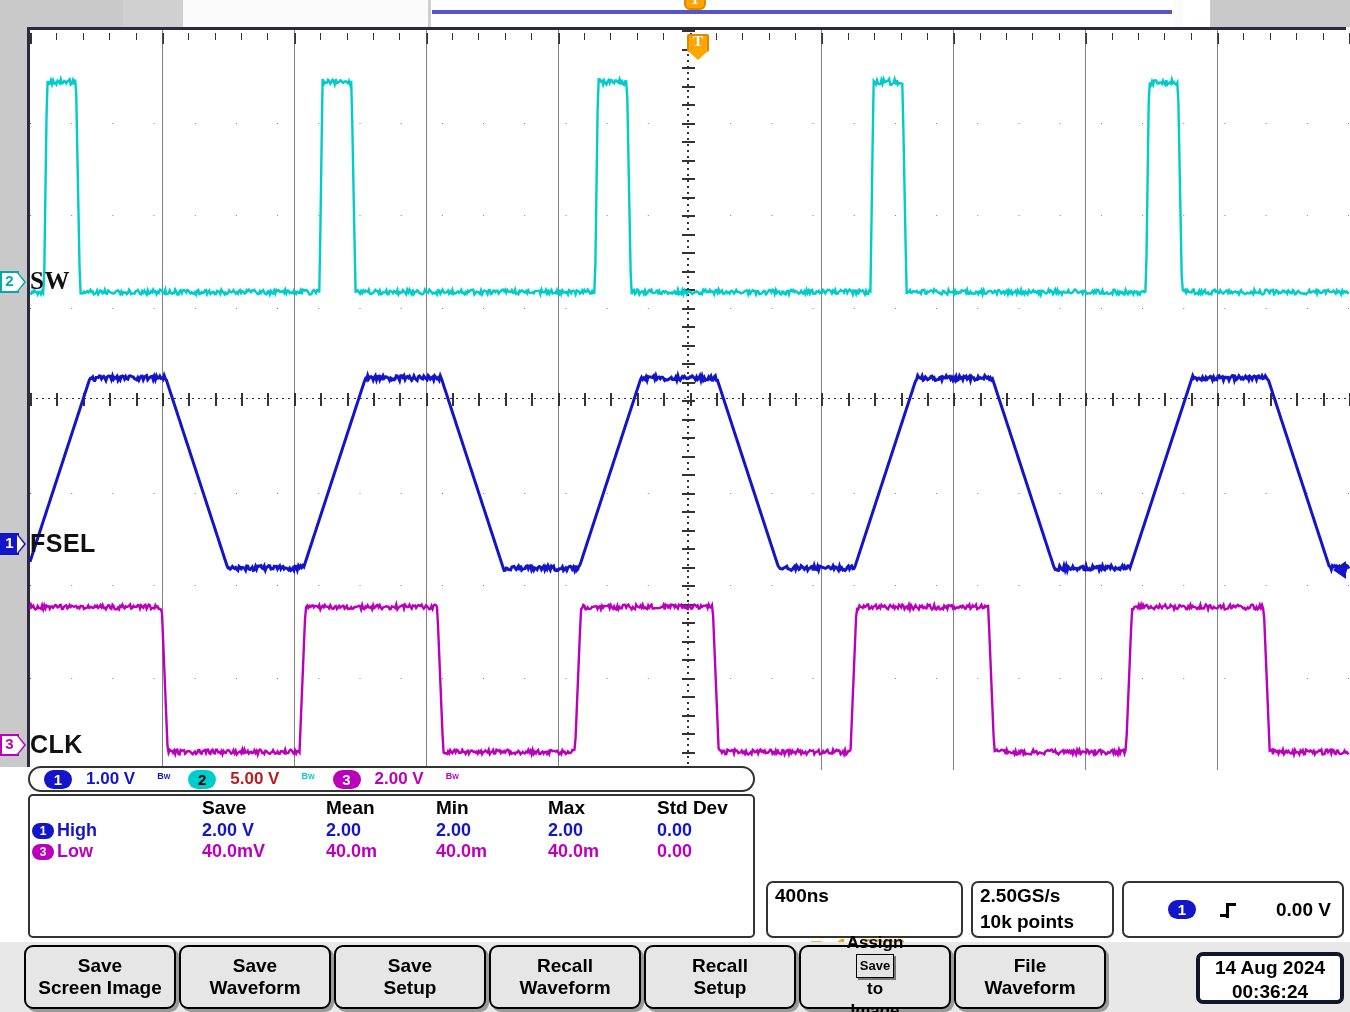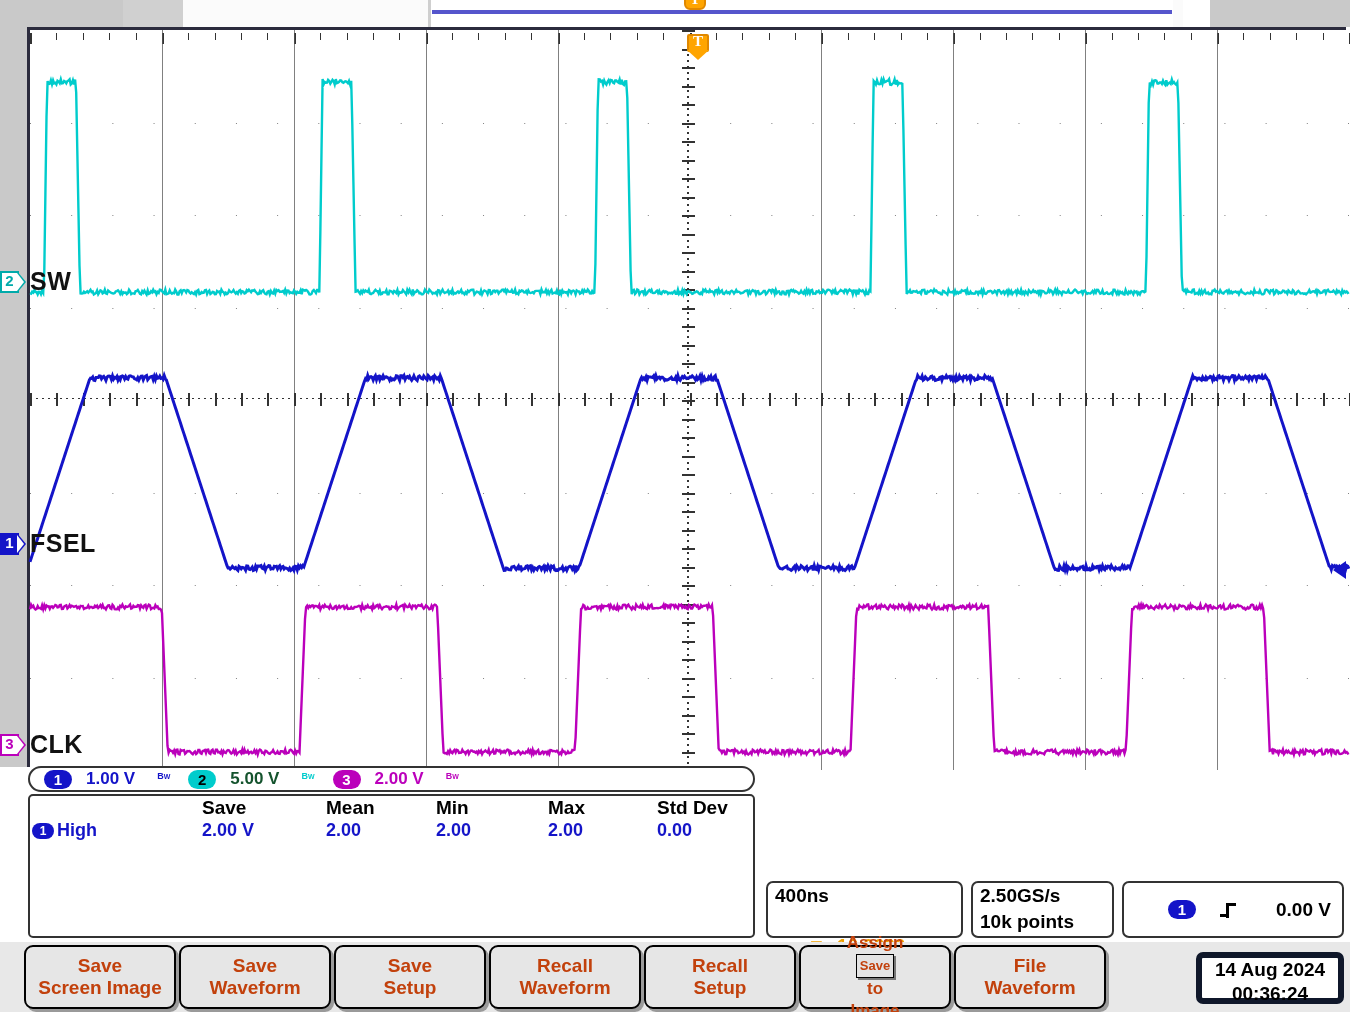--- a/index.html
+++ b/index.html
@@ -92,23 +92,23 @@
   .trigicon:after{content:"";position:absolute;left:6px;top:1px;width:3px;height:15px;background:#000;}
   .trigicon i{position:absolute;right:0;top:1px;width:7px;height:3px;background:#000;}
   .tglyph{display:inline-block;width:13px;height:15px;background:#ffa500;border:1px solid #d08800;
           box-sizing:border-box;color:#fff;font:bold 11px "Liberation Serif",serif;text-align:center;
           line-height:13px;vertical-align:-2px;border-radius:2px;}
 
   
   #keys{position:absolute;left:0;top:942px;width:1350px;height:70px;background:#e8e8e8;}
   .key{position:absolute;top:3px;height:64px;background:#e6e6e6;border:2px solid #000;border-radius:9px;
        box-shadow:3px 3px 0 #9a9a9a;box-sizing:border-box;display:flex;flex-direction:column;
-       align-items:center;justify-content:center;font:bold 19px "Liberation Sans",sans-serif;color:#c2410c;}
+       align-items:center;justify-content:center;font:bold 19px "Liberation Sans",sans-serif;color:#000000;}
   .key span{display:block;line-height:22px;text-align:center;}
-  #clockbox{position:absolute;left:1196px;top:10px;width:148px;height:52px;background:#fff;border:6px solid #0f172a;
+  #clockbox{position:absolute;left:1196px;top:10px;width:148px;height:52px;background:#fff;border:4px solid #0f172a;
             border-radius:7px;box-sizing:border-box;text-align:center;}
   #clockbox div{font:bold 19px "Liberation Sans",sans-serif;line-height:24px;}
   .minibtn{display:inline-block;background:#e3e3e3;border:1px solid #000;box-shadow:2px 2px 0 #777;
            font:bold 13px "Liberation Sans",sans-serif;padding:0 3px;line-height:15px;vertical-align:1px;}
 </style>
 </head>
 <body>
 
 <div id="topbar">
   <div class="grey-l"></div>
@@ -310,21 +310,21 @@
 
     <div class="gndmark" style="right:0px;top:531px;"></div>
   </div>
 
   <div class="chbadge" style="left:0px;top:244px;">
     <div class="box" style="border-color:#00aaaa;"></div>
     <div class="arrow" style="border-left-color:#00aaaa;"></div>
     <div class="arrow-i"></div>
     <div class="n" style="color:#00aaaa;">2</div>
   </div>
-  <div class="chlabel" style="left:30px;top:240px;color:#111;">SW</div>
+  <div class="chlabel" style="left:30px;top:240px;color:#111;font-family:Liberation Serif, serif;">SW</div>
 
   <div class="chbadge" style="left:0px;top:506px;">
     <div class="box" style="border-color:#1414c8;background:#1414c8;"></div>
     <div class="arrow" style="border-left-color:#1414c8;"></div>
     <div class="arrow-i"></div>
     <div class="n" style="color:#fff;">1</div>
   </div>
   <div class="chlabel" style="left:30px;top:502px;">FSEL</div>
 
   <div class="chbadge" style="left:0px;top:707px;">
@@ -339,21 +339,21 @@
 <div id="chbar">
   <div style="width:14px"></div>
   <div class="chpill" style="background:#1414c8;color:#fff;">1</div>
   <div style="width:14px"></div>
   <div class="chv" style="color:#1414c8;">1.00 V</div>
   <div style="width:22px"></div>
   <div class="bw" style="color:#1414c8;">B<span style="font-size:7px">W</span></div>
   <div style="width:18px"></div>
   <div class="chpill" style="background:#00cccc;color:#000;">2</div>
   <div style="width:14px"></div>
-  <div class="chv" style="color:#14532d;">5.00 V</div>
+  <div class="chv" style="color:#b91c1c;">5.00 V</div>
   <div style="width:22px"></div>
   <div class="bw" style="color:#00cccc;">B<span style="font-size:7px">W</span></div>
   <div style="width:18px"></div>
   <div class="chpill" style="background:#bb00bb;color:#fff;">3</div>
   <div style="width:14px"></div>
   <div class="chv" style="color:#bb00bb;">2.00 V</div>
   <div style="width:22px"></div>
   <div class="bw" style="color:#bb00bb;">B<span style="font-size:7px">W</span></div>
 </div>
 
@@ -371,20 +371,28 @@
     </thead>
     <tbody id="meas-body">
         <tr>
           <td style="color: rgb(20, 20, 200);"><span class="mpill" style="background: rgb(20, 20, 200); color: rgb(255, 255, 255);">1</span><span>High</span></td>
           <td style="color: rgb(20, 20, 200);">2.00 V</td>
           <td style="color: rgb(20, 20, 200);">2.00</td>
           <td style="color: rgb(20, 20, 200);">2.00</td>
           <td style="color: rgb(20, 20, 200);">2.00</td>
           <td style="color: rgb(20, 20, 200);">0.00</td>
         </tr>
+        <tr>
+          <td style="color: rgb(187, 0, 187);"><span class="mpill" style="background: rgb(187, 0, 187); color: rgb(255, 255, 255);">3</span><span>Low</span></td>
+          <td style="color: rgb(187, 0, 187);">40.0mV</td>
+          <td style="color: rgb(187, 0, 187);">40.0m</td>
+          <td style="color: rgb(187, 0, 187);">40.0m</td>
+          <td style="color: rgb(187, 0, 187);">40.0m</td>
+          <td style="color: rgb(187, 0, 187);">0.00</td>
+        </tr>
       </tbody>
   </table>
 </div>
 
 <div class="ibox" id="box-time">
   <div class="iline">400ns</div>
   <div class="iline orange">
     <span class="tglyph">T</span><span style="color:#f0a000">→▼</span><span>−16.0000ns</span>
   </div>
 </div>

